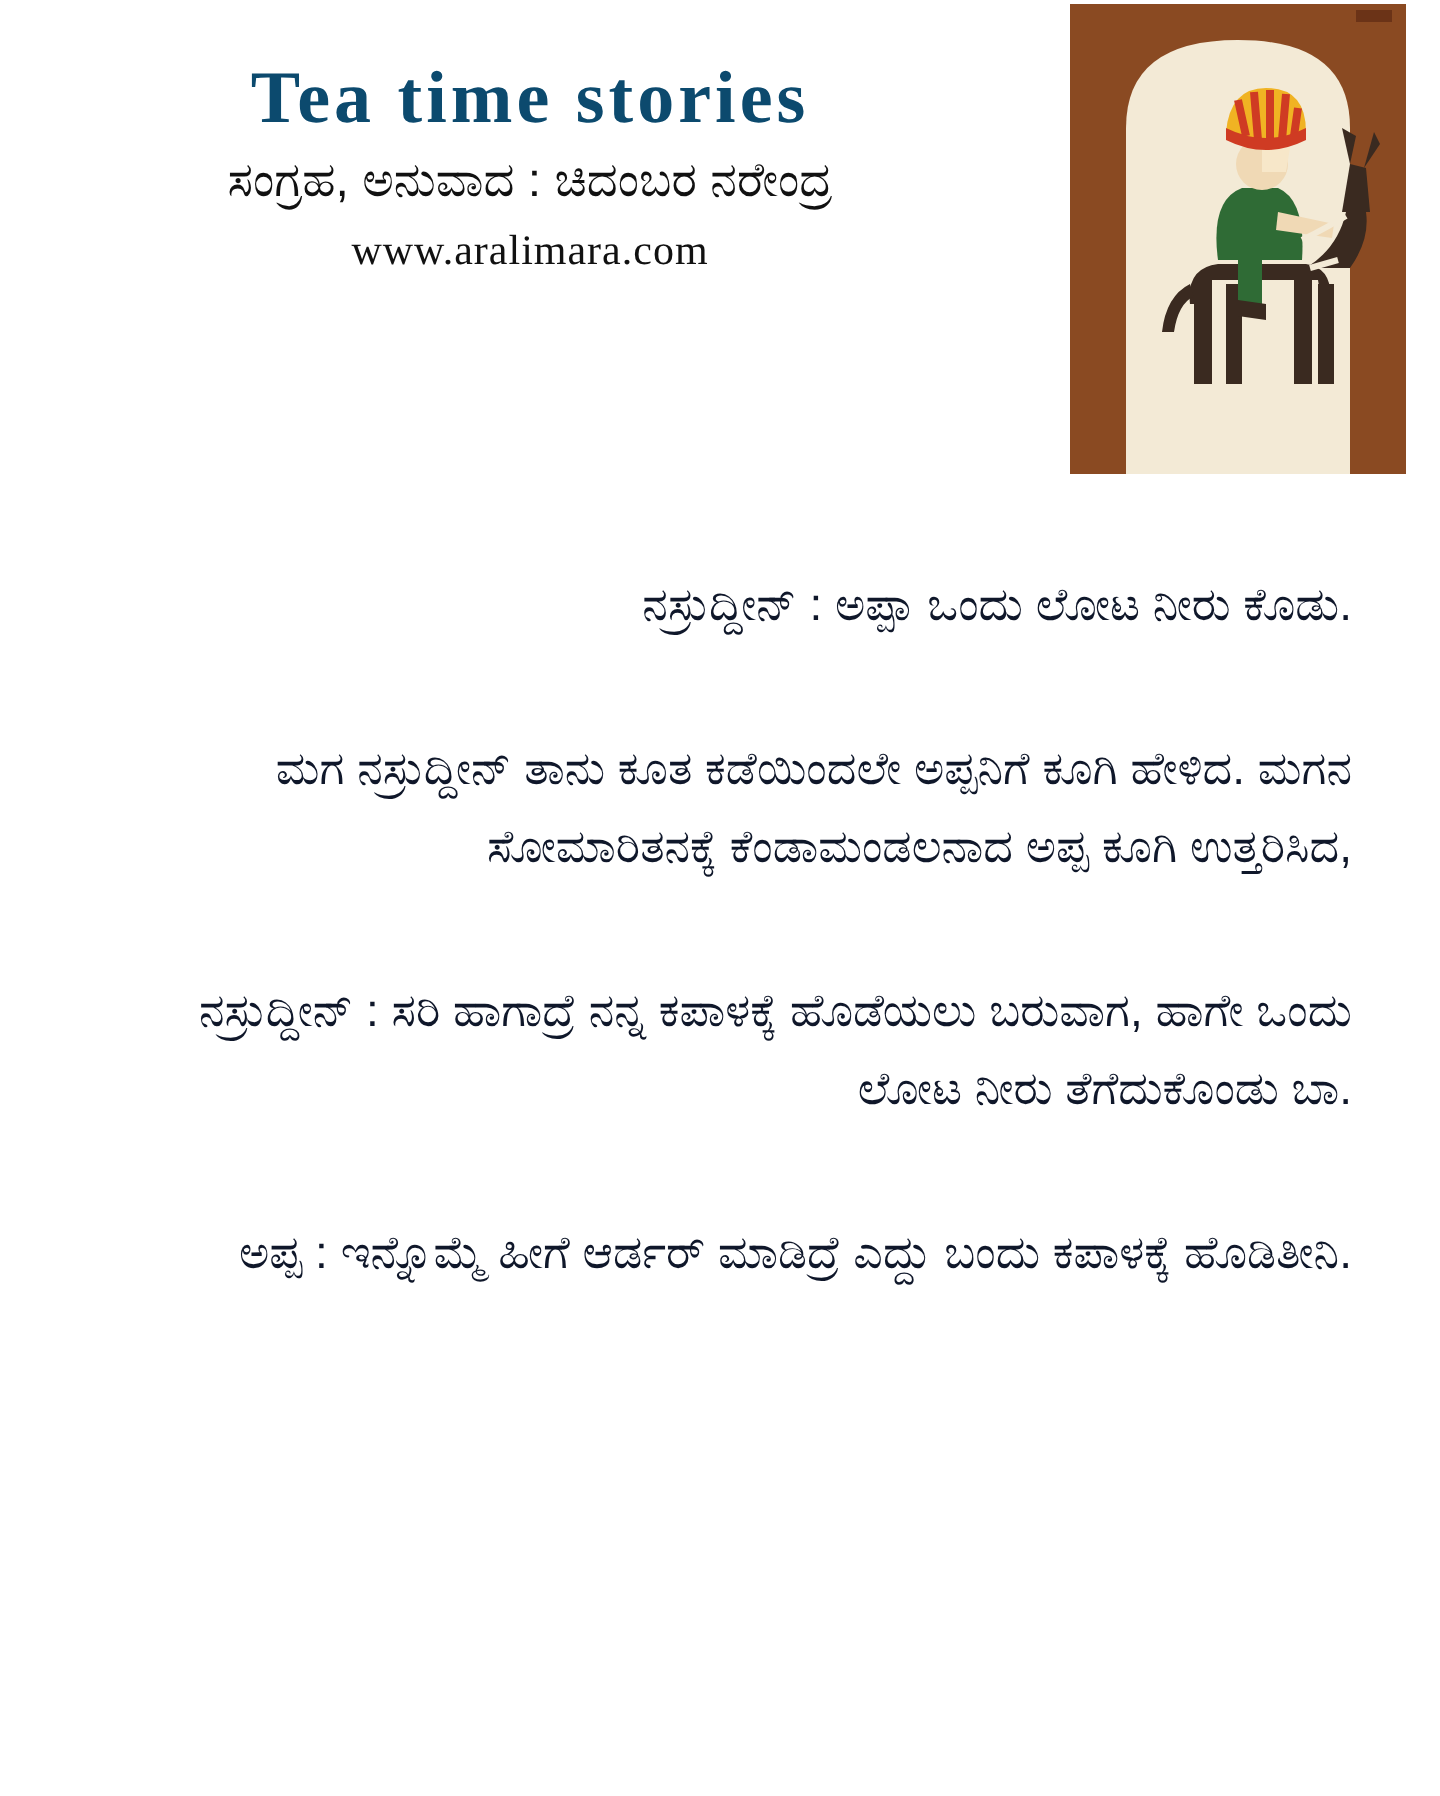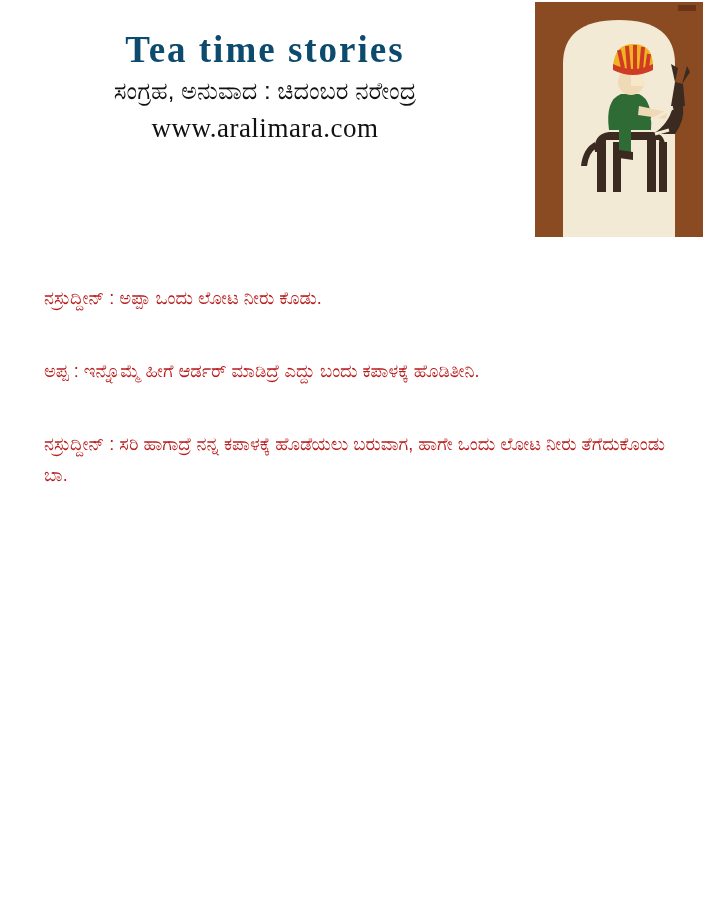--- a/index.html
+++ b/index.html
@@ -44,21 +44,21 @@
     font-family: "Liberation Sans", sans-serif;
     font-size: 24px;
     color: #111;
     margin: 0 0 8px 0;
     line-height: 1.2;
     white-space: nowrap;
   }
 
   .site-url {
     font-family: "Liberation Serif", serif;
-    font-size: 27px;
+    font-size: 21px;
     color: #111;
     margin: 0;
     letter-spacing: 0.5px;
     white-space: nowrap;
   }
 
   
   .illustration {
     position: absolute;
     right: 17px;
@@ -70,24 +70,25 @@
   }
 
   
   .content {
     padding: 0 44px;
     box-sizing: border-box;
   }
 
   .para {
     font-family: "Liberation Sans", sans-serif;
-    font-size: 18px;
+    font-size: 23px;
     line-height: 1.72;
-    color: #b91c1c;
+    color: #0f172a;
     margin: 0 0 42px 0;
+    text-align: right;
   }
 
   .para:first-child {
     margin-top: 38px;
   }
 </style>
 </head>
 <body>
 
 <div class="header">
@@ -134,15 +135,16 @@
       <path d="M78 62 Q98 72 118 62 L118 68 Q98 78 78 68 Z" fill="#cf3b23"></path>
 
       <path d="M116 118 Q128 112 138 106" stroke="#f3ead6" stroke-width="3" fill="none"></path>
       <path d="M120 132 L134 128" stroke="#f3ead6" stroke-width="3" fill="none"></path>
     </svg>
   </div>
 </div>
 
 <div class="content">
   <p class="para">ನಸ್ರುದ್ದೀನ್ : ಅಪ್ಪಾ ಒಂದು ಲೋಟ ನೀರು ಕೊಡು.</p>
+  <p class="para">ಮಗ ನಸ್ರುದ್ದೀನ್ ತಾನು ಕೂತ ಕಡೆಯಿಂದಲೇ ಅಪ್ಪನಿಗೆ ಕೂಗಿ ಹೇಳಿದ. ಮಗನ ಸೋಮಾರಿತನಕ್ಕೆ ಕೆಂಡಾಮಂಡಲನಾದ ಅಪ್ಪ ಕೂಗಿ ಉತ್ತರಿಸಿದ,</p>
+  <p class="para">ನಸ್ರುದ್ದೀನ್ : ಸರಿ ಹಾಗಾದ್ರೆ ನನ್ನ ಕಪಾಳಕ್ಕೆ ಹೊಡೆಯಲು ಬರುವಾಗ, ಹಾಗೇ ಒಂದು ಲೋಟ ನೀರು ತೆಗೆದುಕೊಂಡು ಬಾ.</p>
   <p class="para">ಅಪ್ಪ : ಇನ್ನೊಮ್ಮೆ ಹೀಗೆ ಆರ್ಡರ್ ಮಾಡಿದ್ರೆ ಎದ್ದು ಬಂದು ಕಪಾಳಕ್ಕೆ ಹೊಡಿತೀನಿ.</p>
-  <p class="para">ನಸ್ರುದ್ದೀನ್ : ಸರಿ ಹಾಗಾದ್ರೆ ನನ್ನ ಕಪಾಳಕ್ಕೆ ಹೊಡೆಯಲು ಬರುವಾಗ, ಹಾಗೇ ಒಂದು ಲೋಟ ನೀರು ತೆಗೆದುಕೊಂಡು ಬಾ.</p>
 </div>
 
 </body></html>

